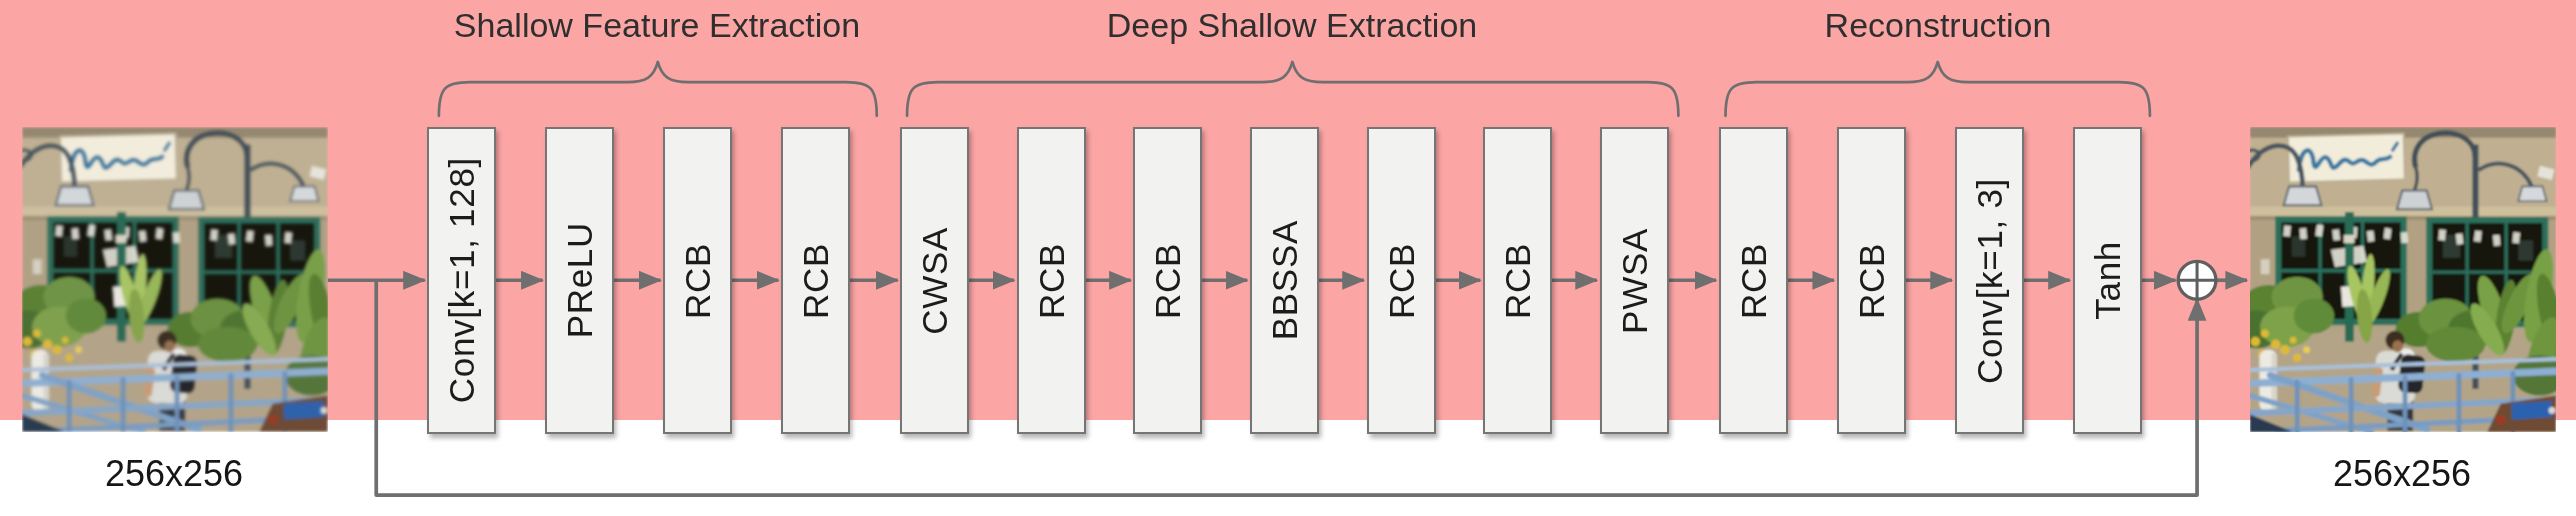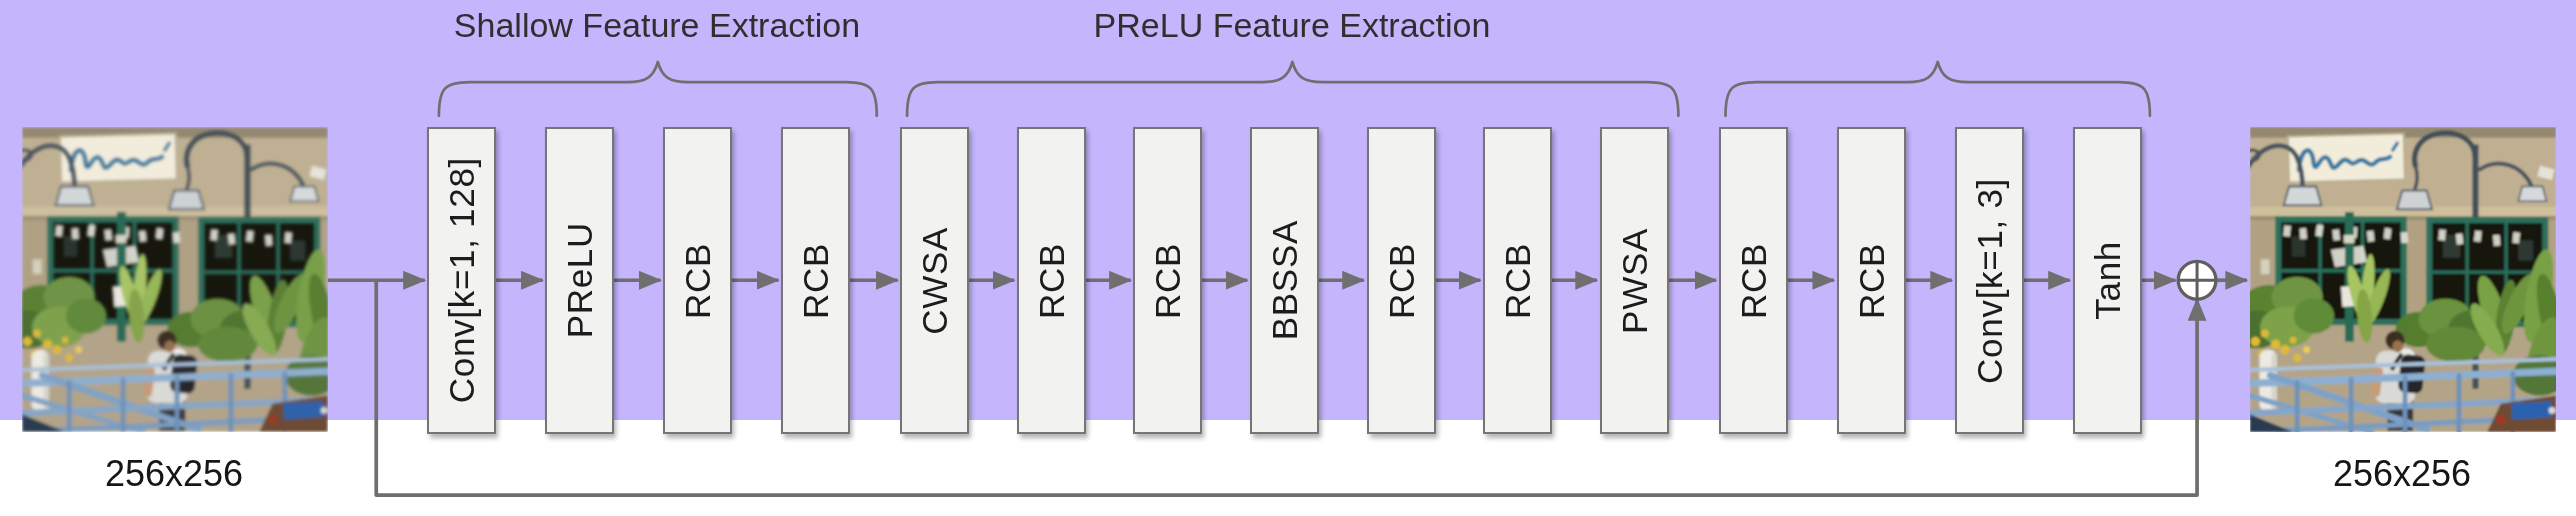--- a/index.html
+++ b/index.html
@@ -1,17 +1,17 @@
 <!DOCTYPE html>
 <html style="font-size:10.8px"><head>
 <meta charset="utf-8">
 <style>
   html,body{margin:0;padding:0;background:#ffffff;}
   body{width:2576px;height:516px;overflow:hidden;font-family:"Liberation Sans", sans-serif;}
-  #diagram{position:relative;width:2576px;height:420px;background:#c4b5fd;}
+  #diagram{position:relative;width:2576px;height:420px;background:#fca5a5;}
 
   #connectors{position:absolute;left:0;top:0;width:2576px;height:516px;z-index:1;}
 
   .section-label{
     position:absolute;top:6.7px;transform:translateX(-50%);
     font-size:34px;line-height:1.1;color:#2f2f2f;white-space:nowrap;z-index:3;
   }
   .sl-shallow{left:657px;}
   .sl-deep{left:1292px;}
   .sl-recon{left:1938px;}
@@ -82,21 +82,22 @@
     </g>
 
     <g>
       <circle cx="3260" cy="416" r="28" fill="#ffffff" stroke="#5f5f5f" stroke-width="5"></circle>
       <line x1="3260" y1="388" x2="3260" y2="444" stroke="#5f5f5f" stroke-width="4.5"></line>
       <line x1="3232" y1="416" x2="3288" y2="416" stroke="#5f5f5f" stroke-width="4.5"></line>
     </g>
   </svg>
 
   <div class="section-label sl-shallow">Shallow Feature Extraction</div>
-  <div class="section-label sl-deep">PReLU Feature Extraction</div>
+  <div class="section-label sl-deep">Deep Shallow Extraction</div>
+  <div class="section-label sl-recon">Reconstruction</div>
 
   <div class="photo photo--input">
     <svg viewBox="0 0 454 452" xmlns="http://www.w3.org/2000/svg" preserveAspectRatio="none">
       <defs>
         <filter id="pblur" x="-5%" y="-5%" width="110%" height="110%">
             <feGaussianBlur stdDeviation="1.6"></feGaussianBlur>
           </filter>
       </defs>
       <g filter="url(#pblur)">
         <rect x="0" y="0" width="454" height="452" fill="#b3a489"></rect>

